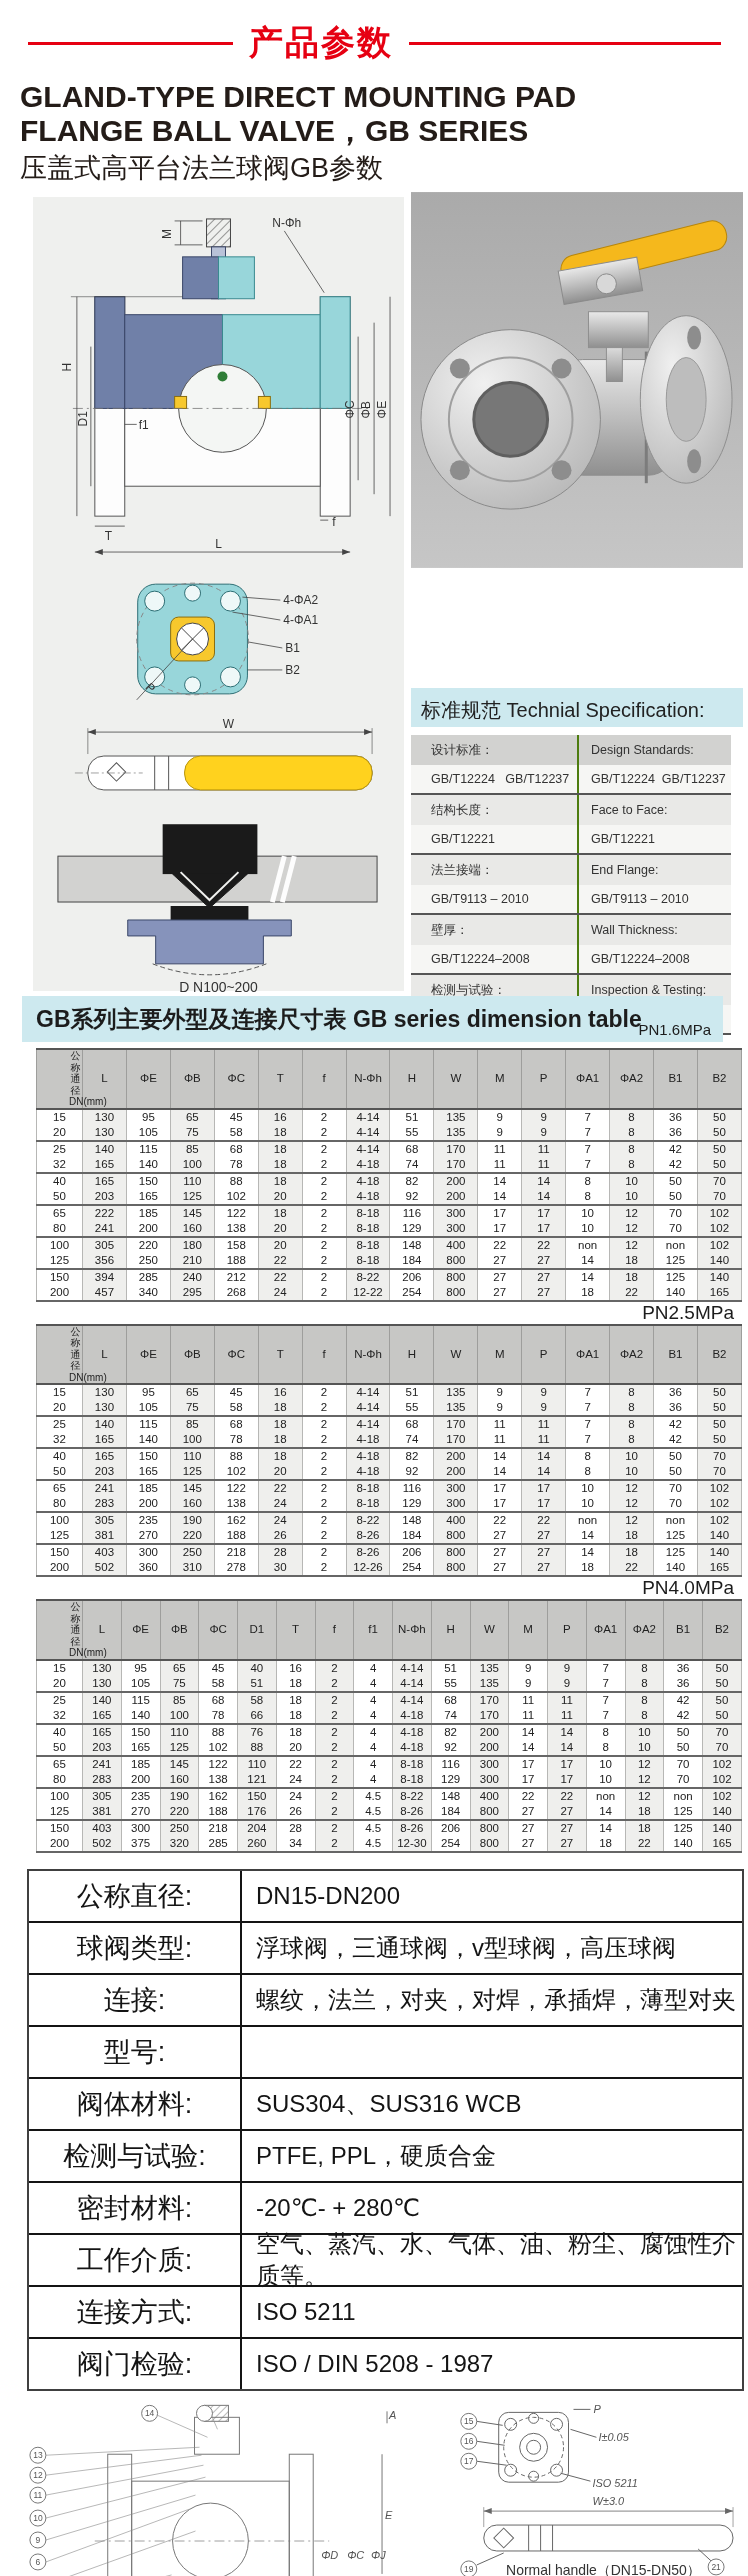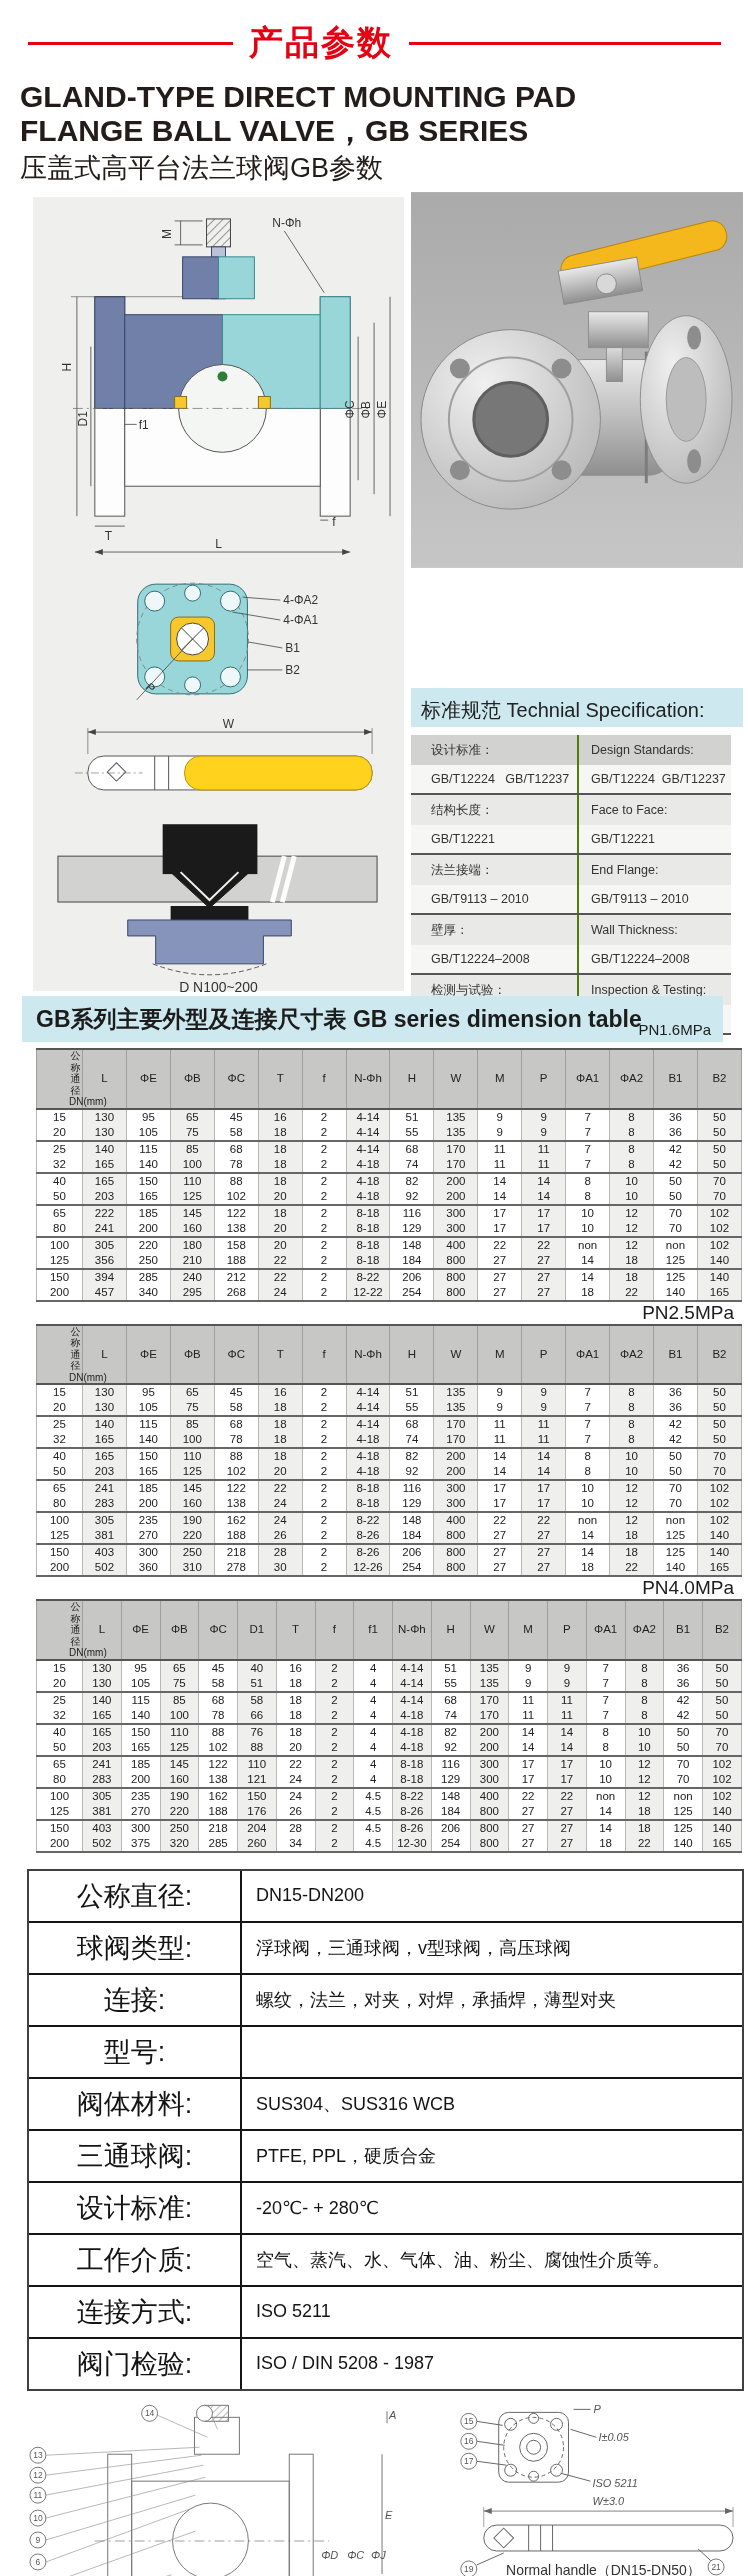--- a/index.html
+++ b/index.html
@@ -41,21 +41,21 @@
   .dim td{height:15px;line-height:15px;text-align:center;border-left:1px solid #b7b7b5;border-right:1px solid #b7b7b5;padding:0;}
   .dim td.strip{background:#efefed;}
   .dim tr.pair-end td{border-bottom:2px solid #666;}
   .pn-label{text-align:right;font-size:19px;margin:2px 8px 2px 0;height:18px;line-height:18px;color:#1c1c1c;}
   
   .spec{margin:16px 5px 0 27px;border:2px solid #404040;}
   .spec-row{display:flex;height:50px;border-top:2px solid #141414;}
   .spec-row:first-child{border-top:none;}
   .spec-label{width:211px;border-right:2px solid #141414;display:flex;align-items:center;justify-content:center;
               font-size:27px;color:#141414;}
-  .spec-value{flex:1;display:flex;align-items:center;font-size:18px;padding-left:14px;color:#141414;}
+  .spec-value{flex:1;display:flex;align-items:center;font-size:24px;padding-left:14px;color:#141414;}
   
   .bottom{position:relative;height:290px;margin-top:8px;}
   .bl{position:absolute;left:0;top:0;}
   .br{position:absolute;left:399px;top:0;}
   svg text{font-family:"Liberation Sans","DejaVu Sans",sans-serif;}
   .dimtxt{font-size:12px;fill:#333;}
   .lineart{font-size:11px;font-style:italic;fill:#555;}
   .balloon-t{font-size:8.5px;fill:#555;font-style:normal;}
   .cap{font-size:14px;fill:#333;font-style:normal;}
 </style>
@@ -1113,25 +1113,25 @@
         <div class="spec-value">螺纹，法兰，对夹，对焊，承插焊，薄型对夹</div>
       </div>
       <div class="spec-row">
         <div class="spec-label">型号:</div>
       </div>
       <div class="spec-row">
         <div class="spec-label">阀体材料:</div>
         <div class="spec-value">SUS304、SUS316 WCB</div>
       </div>
       <div class="spec-row">
-        <div class="spec-label">三通球阀:</div>
+        <div class="spec-label">检测与试验:</div>
         <div class="spec-value">PTFE, PPL，硬质合金</div>
       </div>
       <div class="spec-row">
-        <div class="spec-label">设计标准:</div>
+        <div class="spec-label">密封材料:</div>
         <div class="spec-value">-20℃- + 280℃</div>
       </div>
       <div class="spec-row">
         <div class="spec-label">工作介质:</div>
         <div class="spec-value">空气、蒸汽、水、气体、油、粉尘、腐蚀性介质等。</div>
       </div>
       <div class="spec-row">
         <div class="spec-label">连接方式:</div>
         <div class="spec-value">ISO 5211</div>
       </div>

